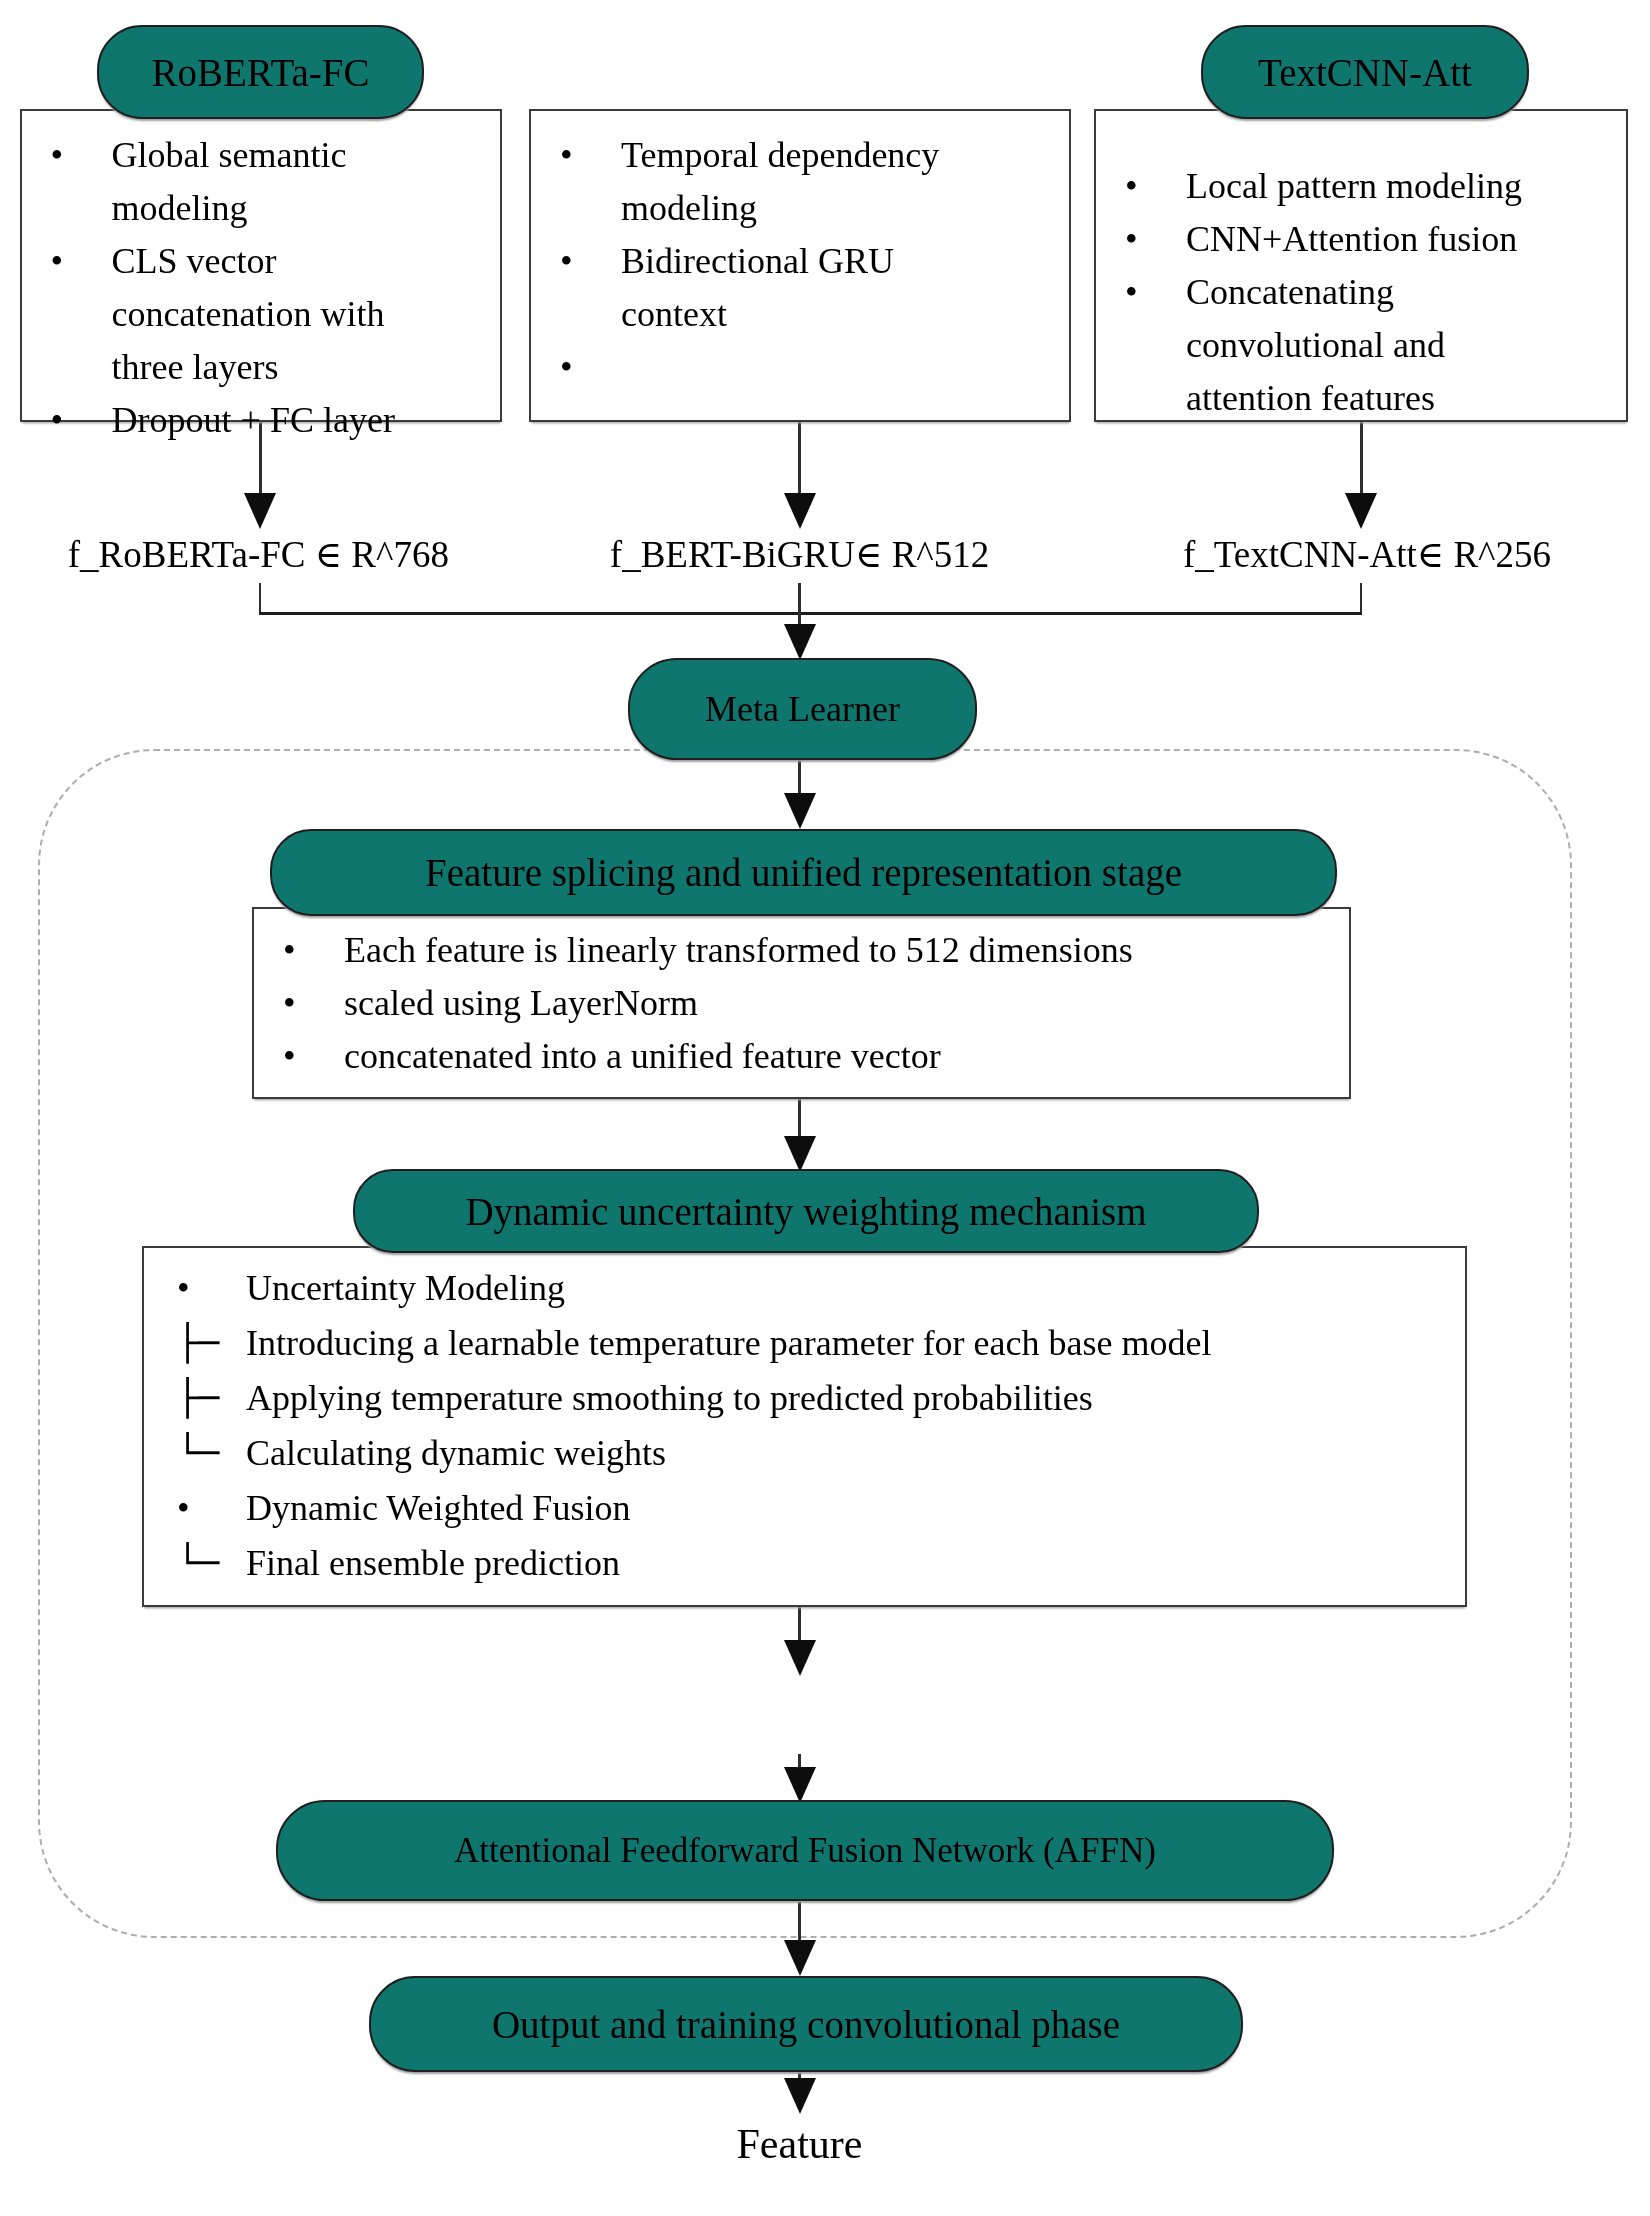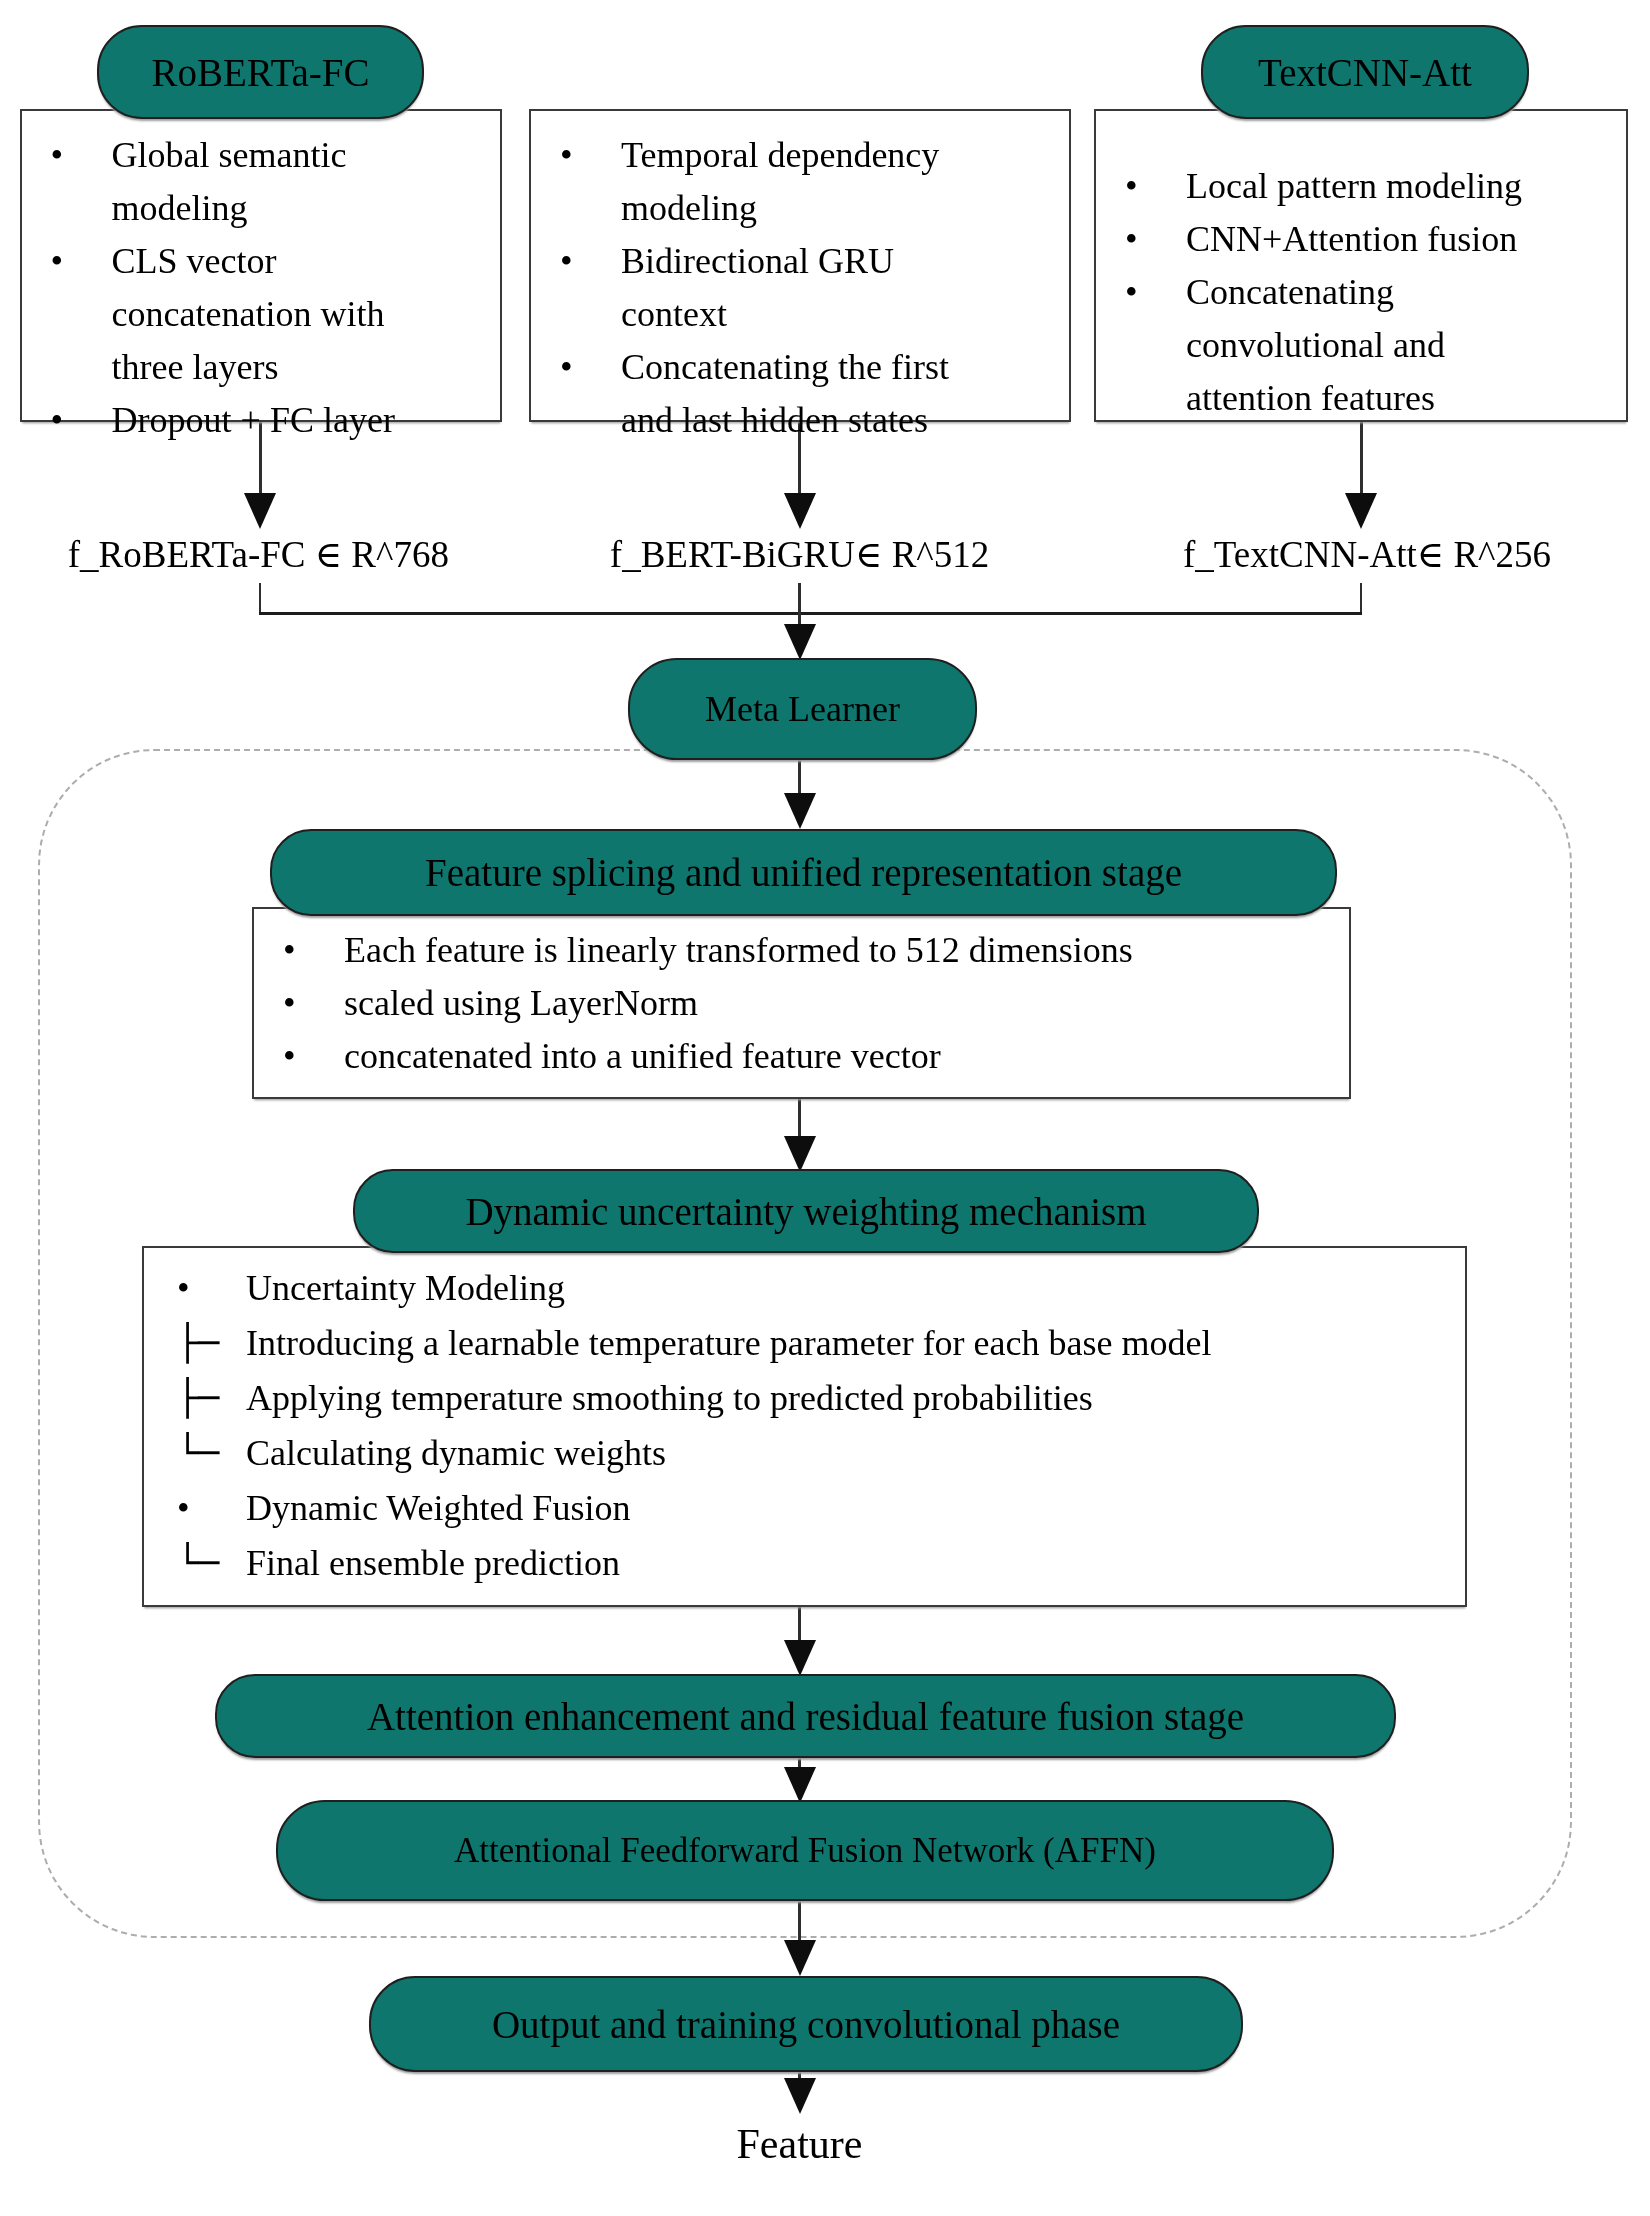--- a/index.html
+++ b/index.html
@@ -71,21 +71,20 @@
       <div class="li">
         <span class="b">•</span>
         <span class="t w2">Temporal dependency modeling</span>
       </div>
       <div class="li">
         <span class="b">•</span>
         <span class="t w2">Bidirectional GRU context</span>
       </div>
       <div class="li">
         <span class="b">•</span>
-        <span class="t w2">Concatenating the first and last hidden states</span>
       </div>
     </div>
   </div>
 
   <div class="pill" style="left:1201px;top:25px;width:324px;height:90px;border-radius:45px;">
     <span>TextCNN-Att</span>
   </div>
   <div class="rect" style="left:1094px;top:109px;width:534px;height:313px;">
     <div class="list" style="top:49px;">
       <div class="li">
@@ -178,23 +177,20 @@
       <div class="drow">
         <span class="g branch">└─</span>
         <span>Final ensemble prediction</span>
       </div>
     </div>
   </div>
 
   <div class="vline" style="left:798px;top:1607px;width:2.9px;height:38px;"></div>
   <div class="ahead" style="left:784px;top:1640px;"></div>
 
-  <div class="pill" style="left:215px;top:1674px;width:1177px;height:80px;border-radius:40px;">
-    <span>Attention enhancement and residual feature fusion stage</span>
-  </div>
 
   <div class="vline" style="left:798px;top:1754px;width:2.9px;height:19px;"></div>
   <div class="ahead" style="left:784px;top:1767px;"></div>
 
   <div class="pill" style="left:276px;top:1800px;width:1054px;height:97px;border-radius:49px;font-size:35px;">
     <span>Attentional Feedforward Fusion Network (AFFN)</span>
   </div>
 
   <div class="vline" style="left:798px;top:1898px;width:2.9px;height:47px;"></div>
   <div class="ahead" style="left:784px;top:1940px;"></div>

